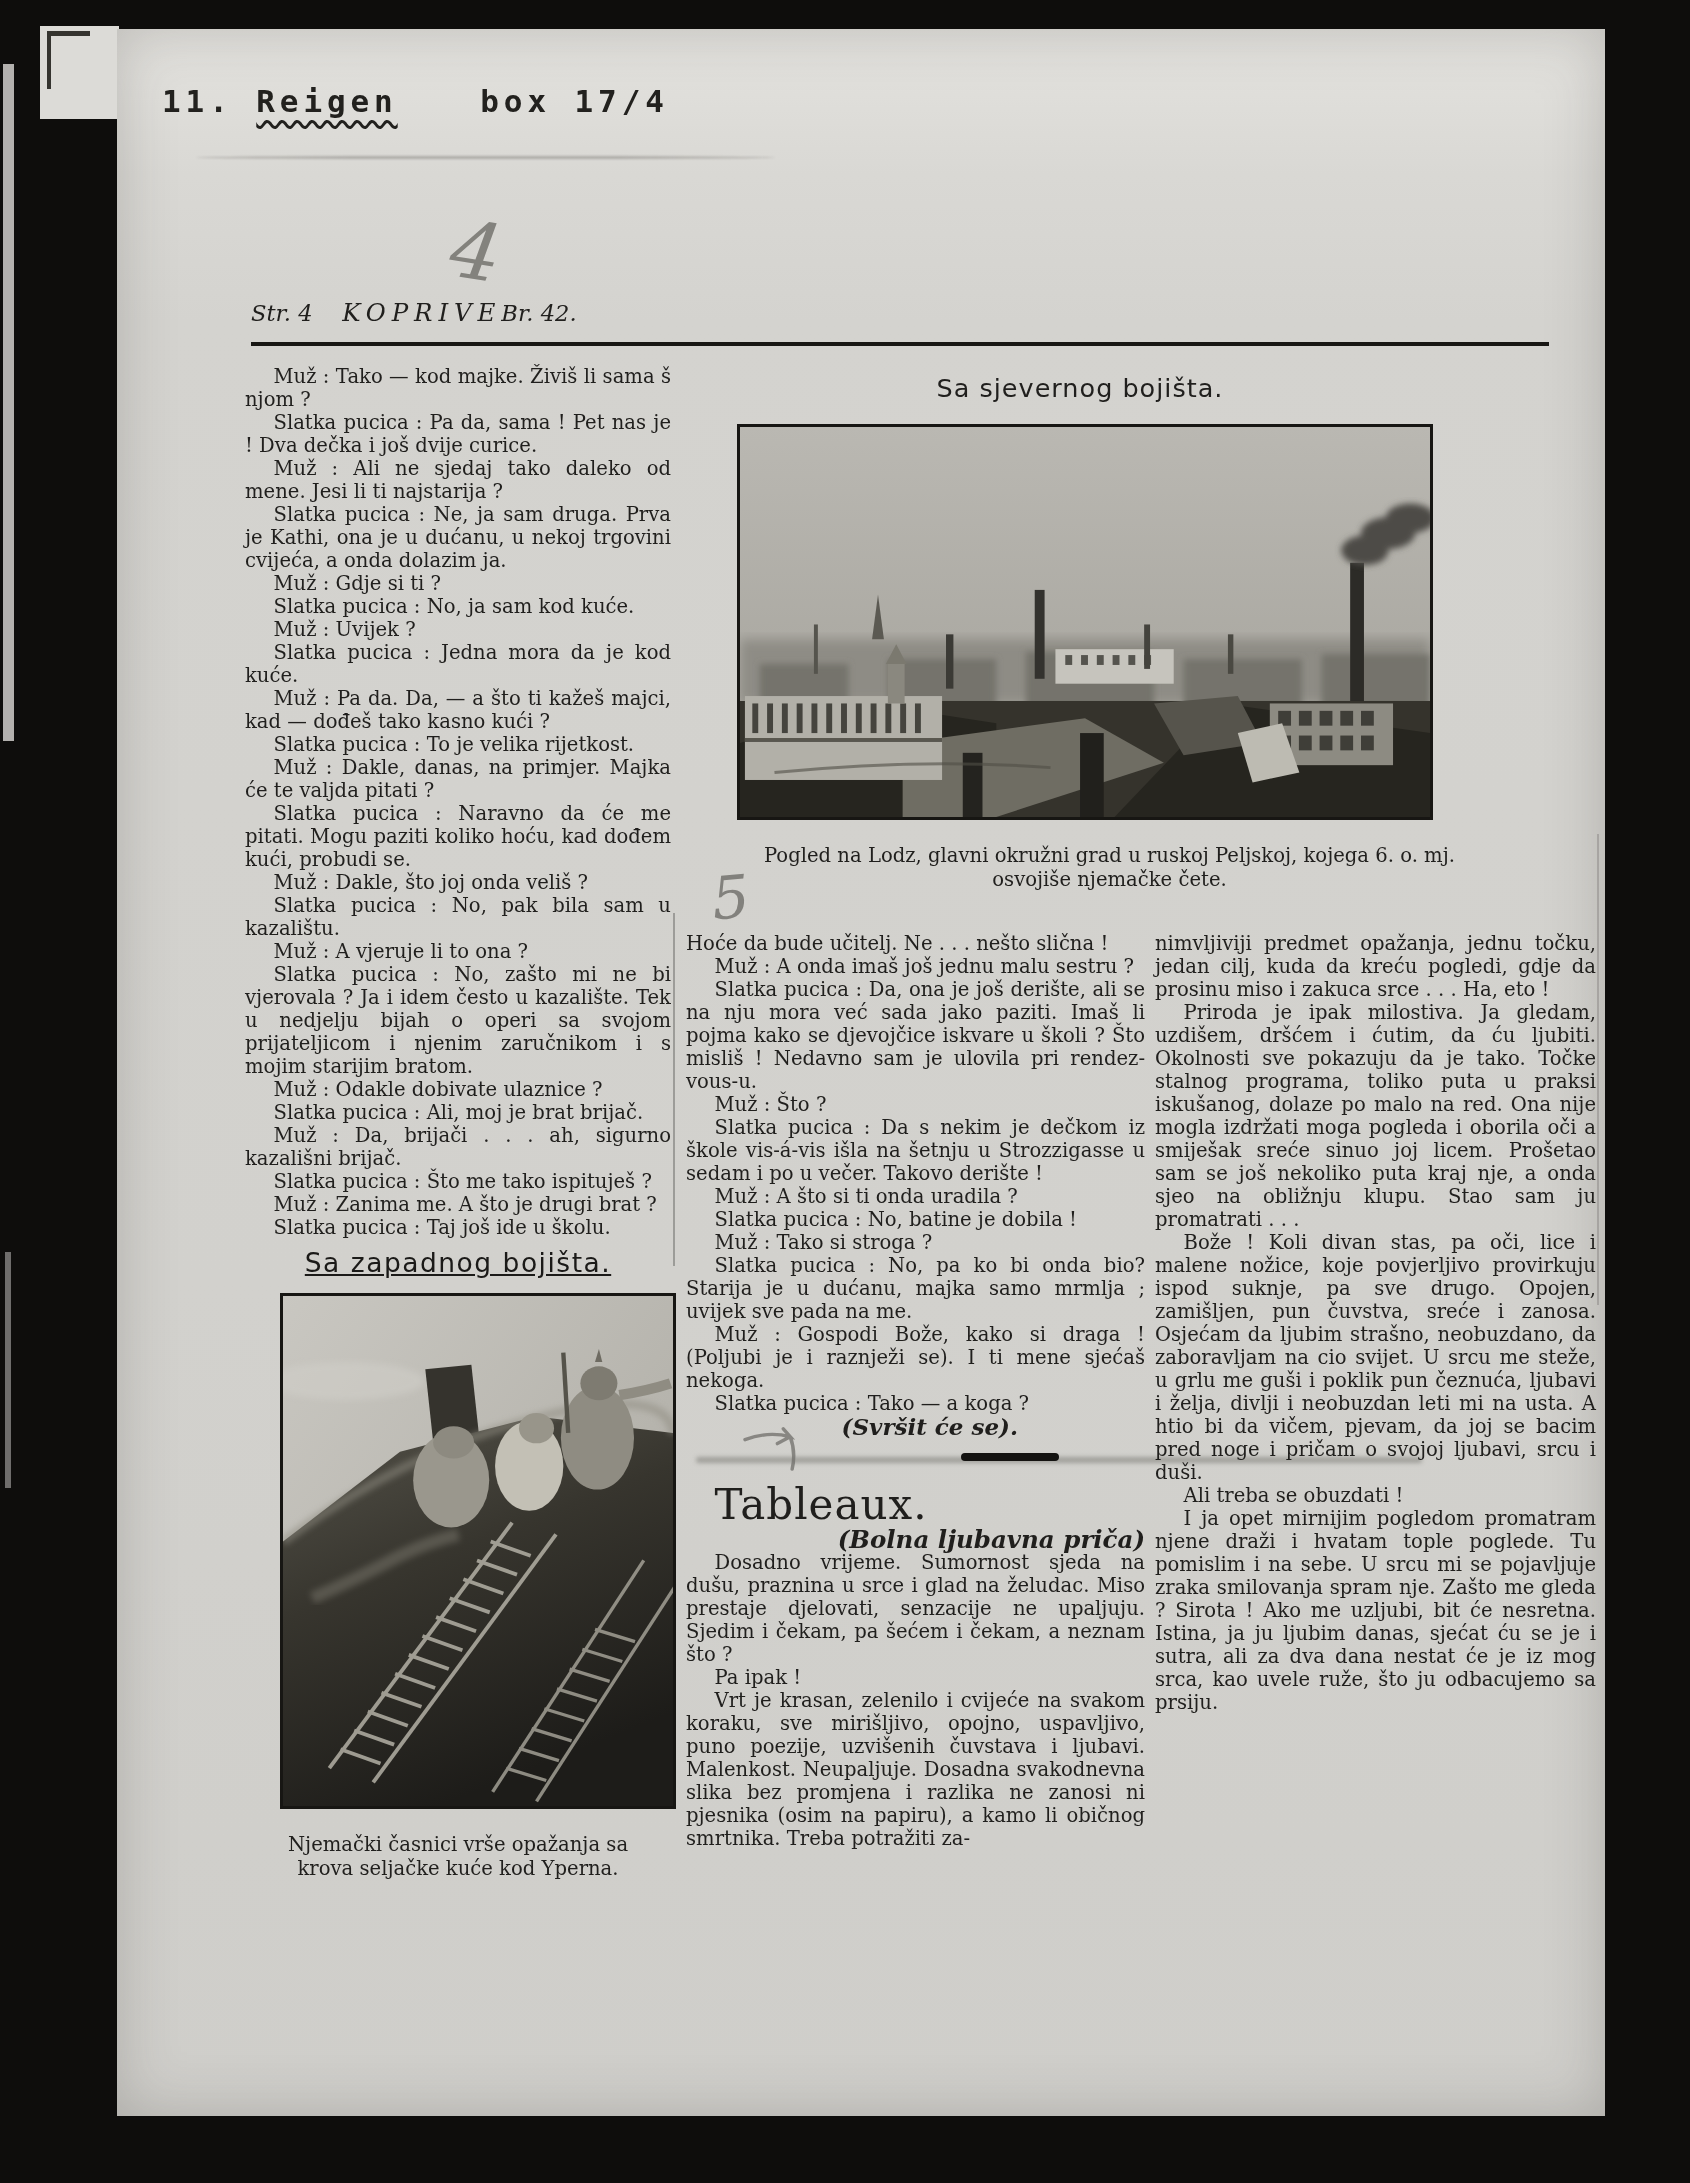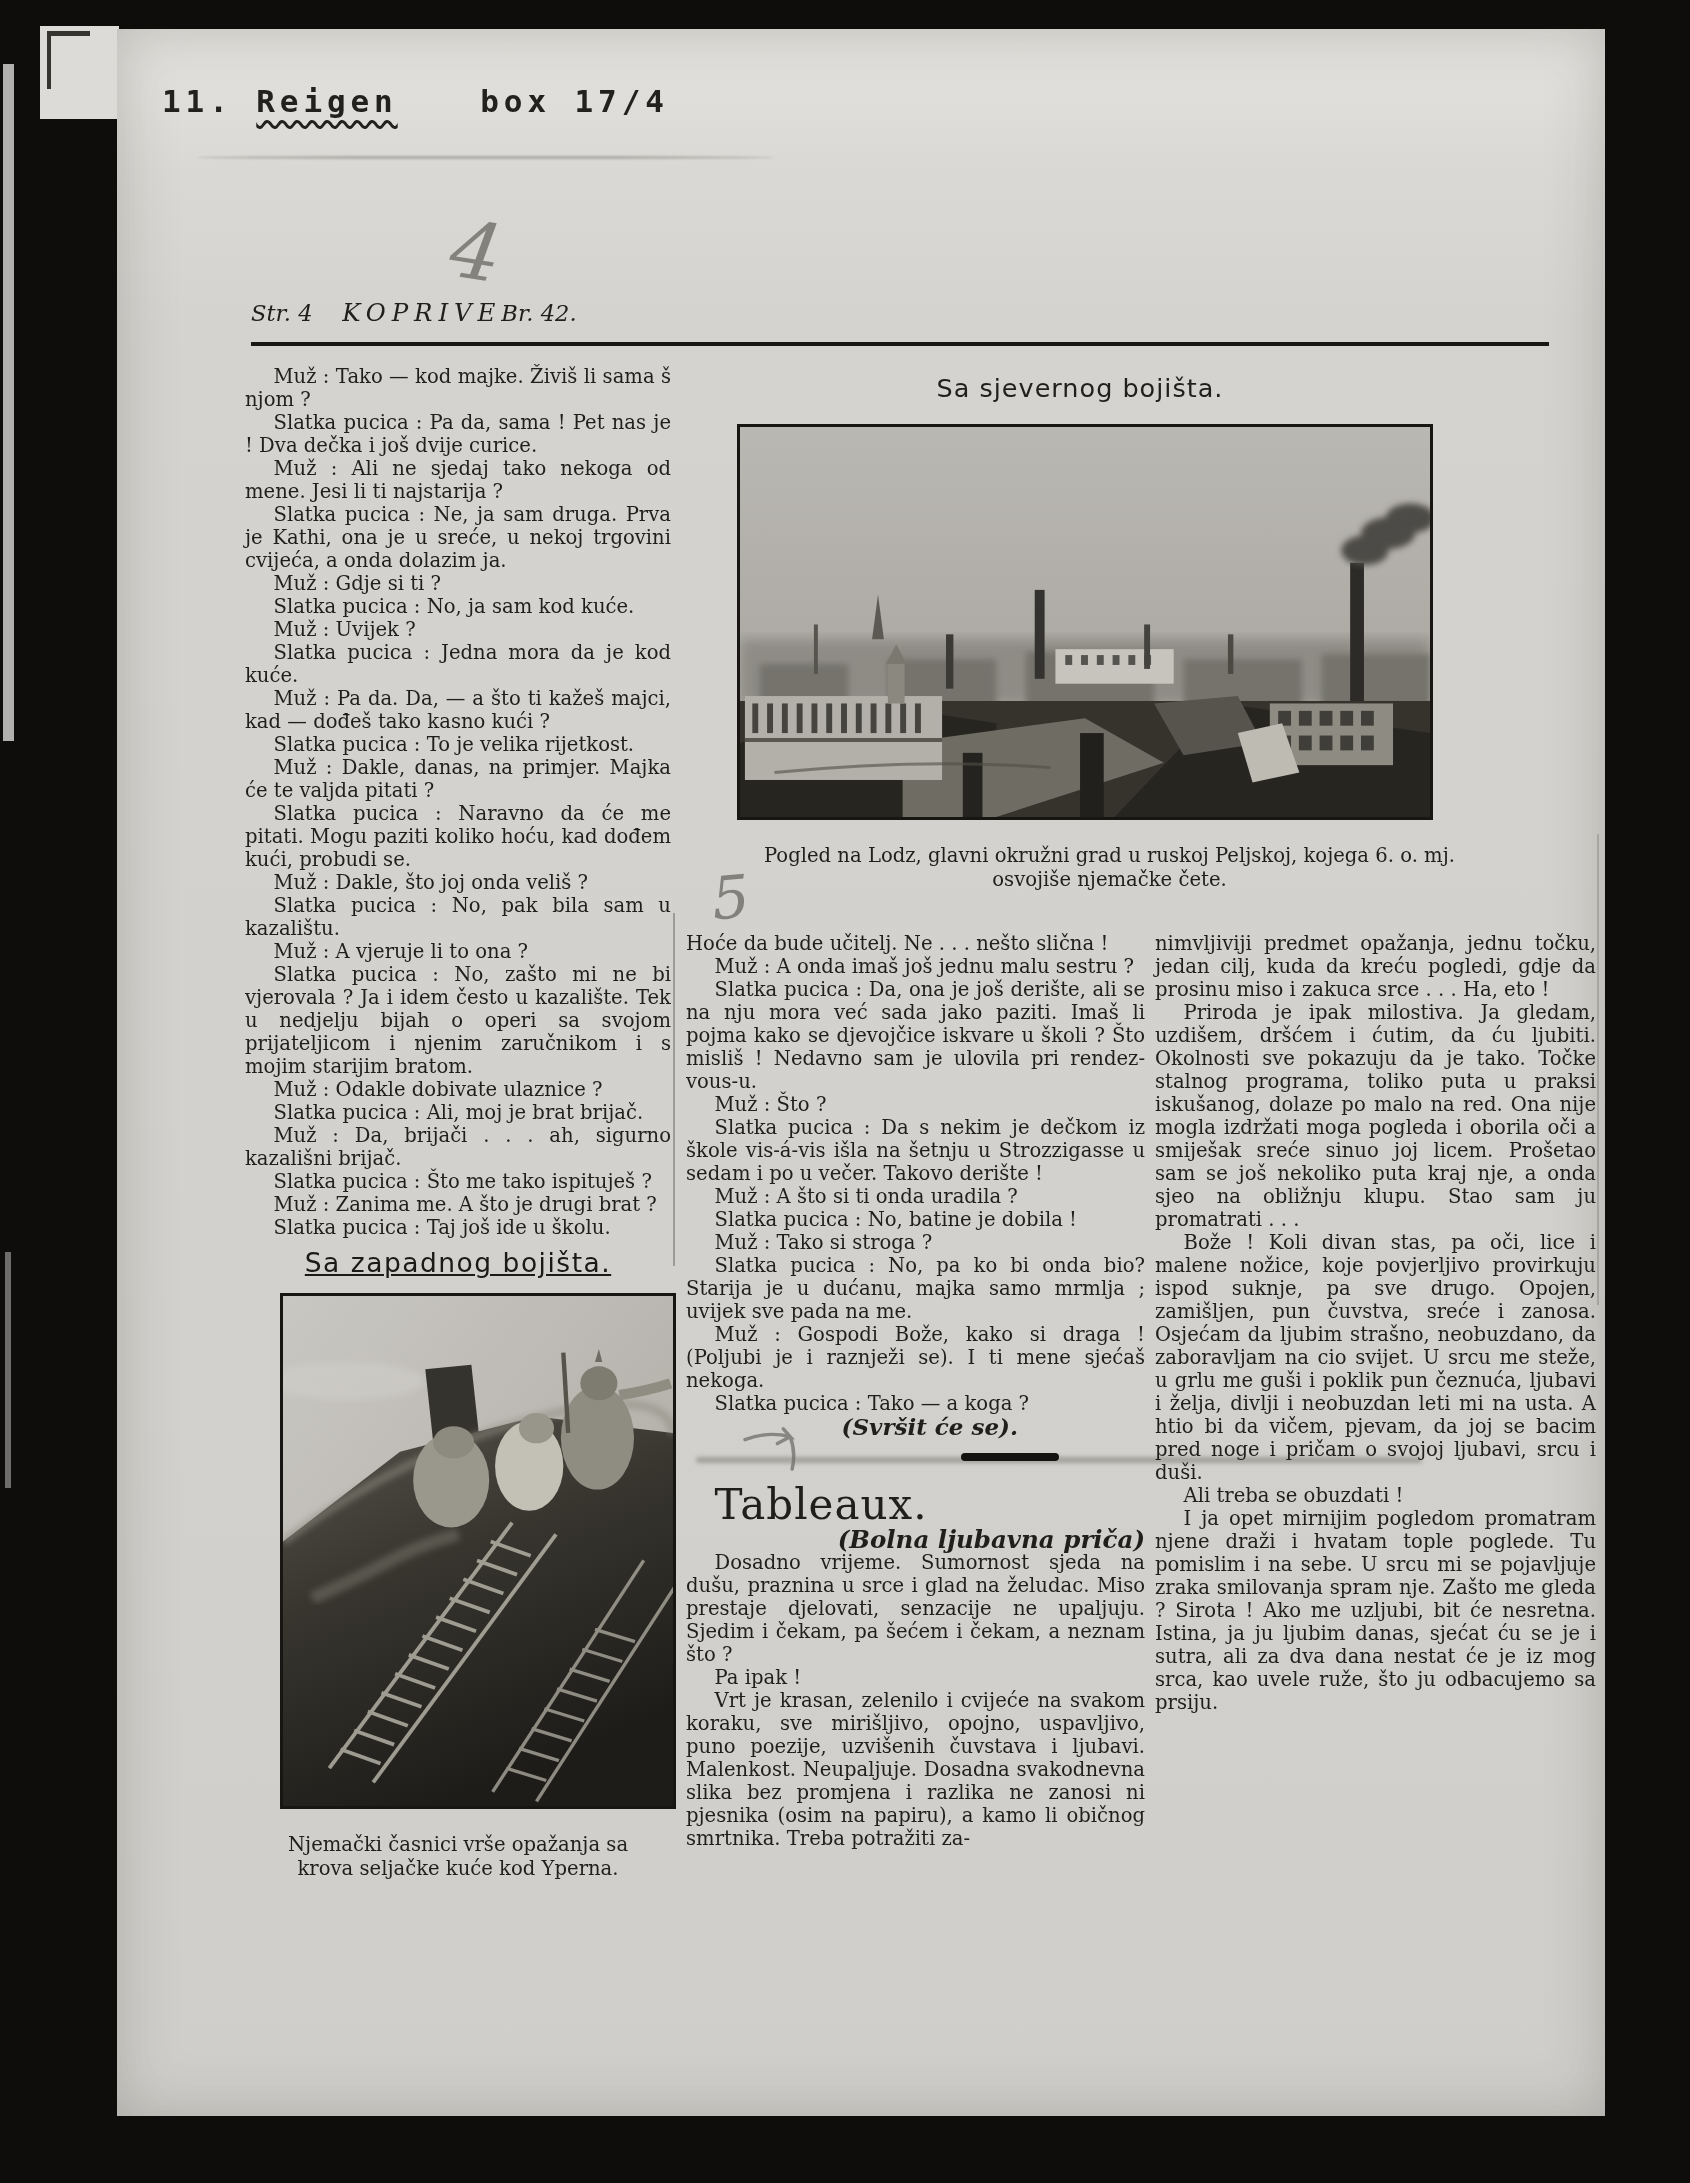--- a/index.html
+++ b/index.html
@@ -97,22 +97,22 @@
   </div>
   <div class="masthead-rule"></div>
 
   <div class="crease" style="left:556px;top:884px;width:1.5px;height:353px;"></div>
   <div class="crease" style="left:1480px;top:805px;width:2px;height:471px;opacity:.6;"></div>
 
   <div class="col left-col">
     <div>
         <p>Muž : Tako — kod majke. Živiš li sama š njom ?</p>
         <p>Slatka pucica : Pa da, sama ! Pet nas je ! Dva dečka i još dvije curice.</p>
-        <p>Muž : Ali ne sjedaj tako nekoga od mene. Jesi li ti najstarija ?</p>
-        <p>Slatka pucica : Ne, ja sam druga. Prva je Kathi, ona je u sreće, u nekoj trgovini cvijeća, a onda dolazim ja.</p>
+        <p>Muž : Ali ne sjedaj tako daleko od mene. Jesi li ti najstarija ?</p>
+        <p>Slatka pucica : Ne, ja sam druga. Prva je Kathi, ona je u dućanu, u nekoj trgovini cvijeća, a onda dolazim ja.</p>
         <p>Muž : Gdje si ti ?</p>
         <p>Slatka pucica : No, ja sam kod kuće.</p>
         <p>Muž : Uvijek ?</p>
         <p>Slatka pucica : Jedna mora da je kod kuće.</p>
         <p>Muž : Pa da. Da, — a što ti kažeš majci, kad — dođeš tako kasno kući ?</p>
         <p>Slatka pucica : To je velika rijetkost.</p>
         <p>Muž : Dakle, danas, na primjer. Majka će te valjda pitati ?</p>
         <p>Slatka pucica : Naravno da će me pitati. Mogu paziti koliko hoću, kad dođem kući, probudi se.</p>
         <p>Muž : Dakle, što joj onda veliš ?</p>
         <p>Slatka pucica : No, pak bila sam u kazalištu.</p>

